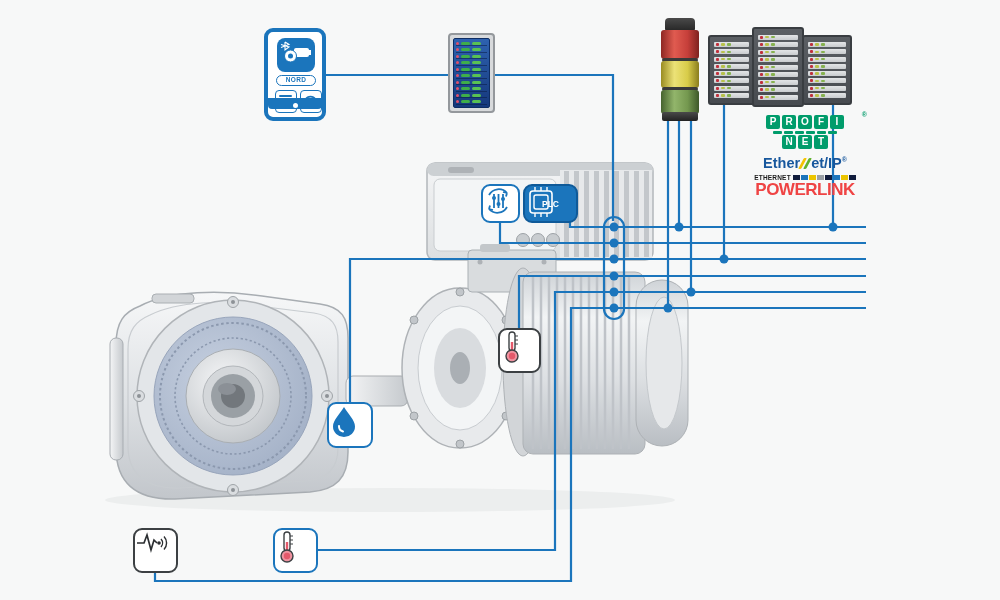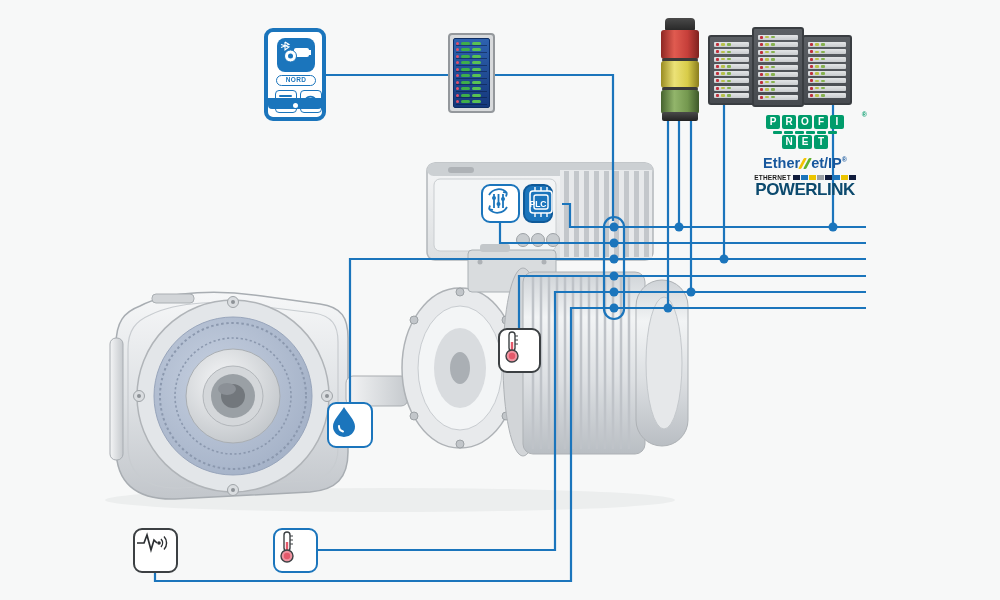--- a/index.html
+++ b/index.html
@@ -79,30 +79,30 @@
   .ethip .nmark .s1{left:1px;background:#f4c300;transform:skewX(-28deg);}
   .ethip .nmark .s2{left:6px;background:#61b22f;transform:skewX(-28deg);}
   .ethercat{margin-top:4px;text-align:center;font-size:16px;color:#1a1a1a;position:relative;}
   .ethercat .bold{font-weight:800;}
   .ethercat svg{position:absolute;}
   .powerlink{margin-top:3px;text-align:center;}
   .pl-top{display:flex;align-items:center;justify-content:center;gap:2px;}
   .pl-eth{font-size:6.5px;font-weight:800;color:#1a1a1a;letter-spacing:0.2px;}
   .pl-strip{display:flex;gap:1px;}
   .pl-block{width:7px;height:5px;}
-  .pl-main{font-size:17px;font-weight:800;color:#0c4a6e;letter-spacing:-0.5px;line-height:17px;}
+  .pl-main{font-size:17px;font-weight:800;color:#ef4444;letter-spacing:-0.5px;line-height:17px;}
 
   
   .badge{position:absolute;box-sizing:border-box;border-radius:9px;background:#fff;z-index:40;
     display:flex;align-items:center;justify-content:center;}
   .badge.blueborder{border:2.5px solid var(--nord-blue);}
   .badge.darkborder{border:2.5px solid #3c4043;}
   .badge.bluefill{background:var(--nord-blue);border:2.5px solid #0f5a99;}
   .b-params{left:481px;top:184px;width:39px;height:39px;}
-  .b-plc{left:523px;top:184px;width:30px;height:39px;}
+  .b-plc{left:523px;top:184px;width:55px;height:39px;}
   .b-oil{left:327px;top:402px;width:46px;height:46px;}
   .b-mtemp{left:498px;top:328px;width:43px;height:45px;}
   .b-btemp{left:273px;top:528px;width:45px;height:45px;}
   .b-vib{left:133px;top:528px;width:45px;height:45px;}
   .plc-label{position:absolute;color:#fff;font-size:8.5px;font-weight:bold;}
 </style>
 </head>
 <body>
 
 <div id="stage">

